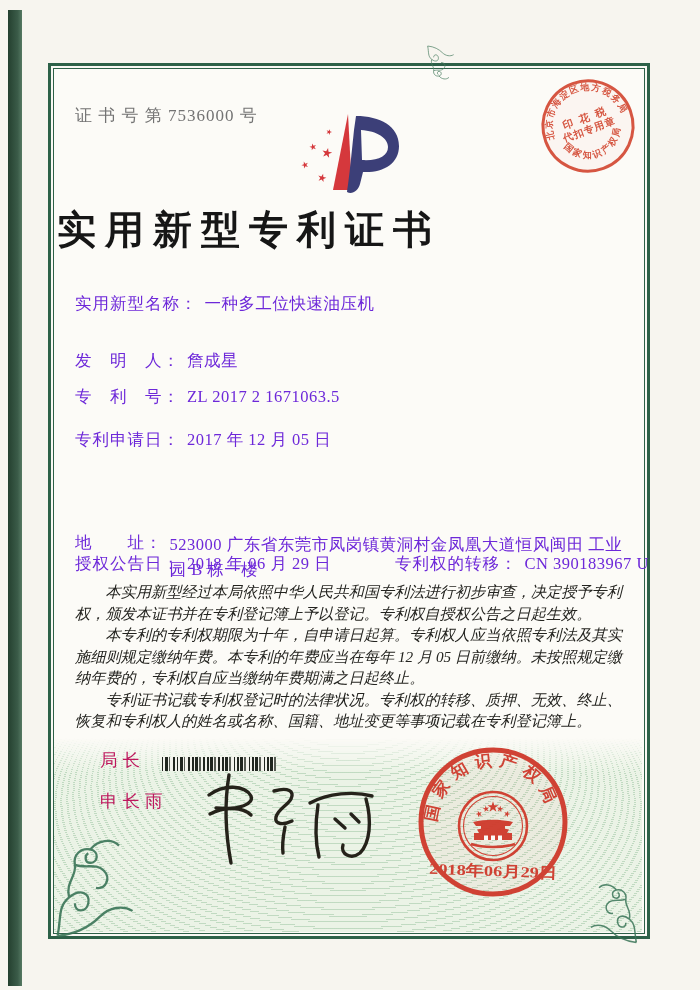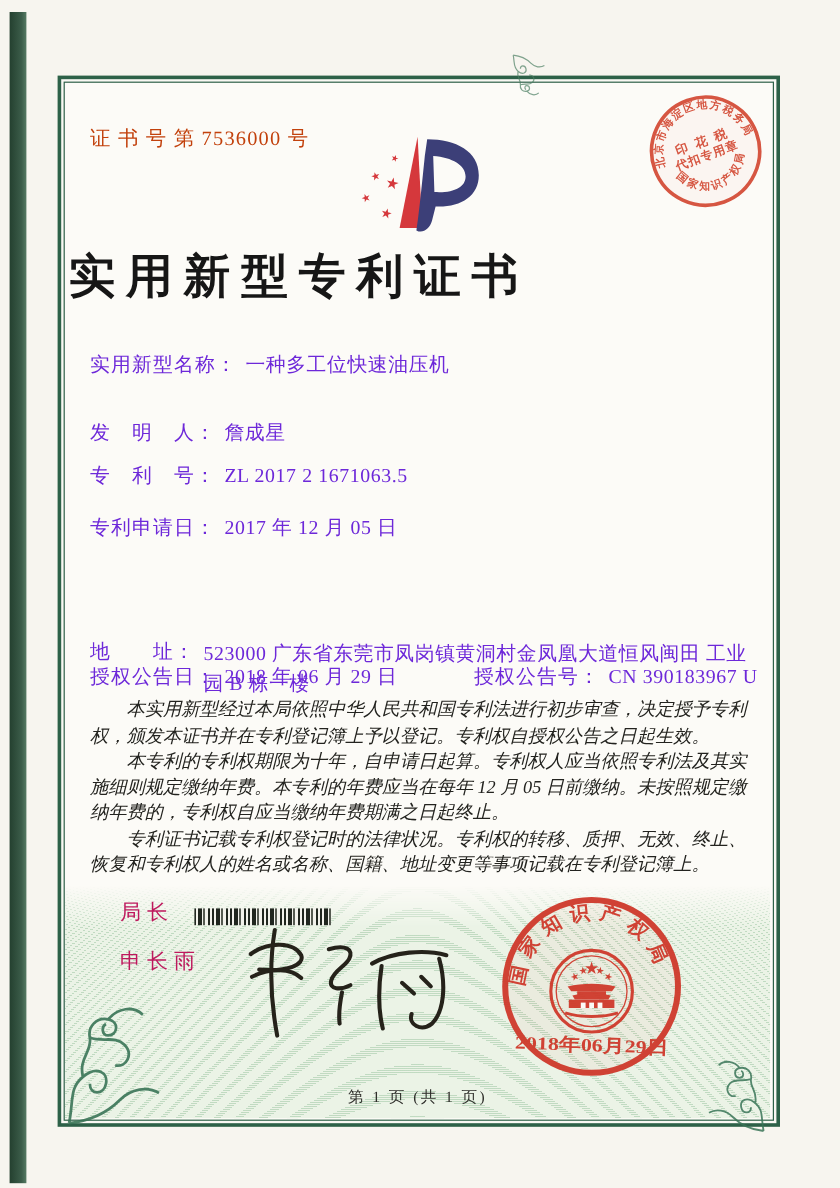--- a/index.html
+++ b/index.html
@@ -31,21 +31,21 @@
     background-color:#ebf3e6;
     background-image:
       repeating-radial-gradient(ellipse 900px 260px at 50% -80px,
         rgba(124,178,134,0.38) 0 1px, rgba(235,244,230,0) 1px 6px);
     -webkit-mask-image:linear-gradient(to bottom,transparent 0,#000 34px);
             mask-image:linear-gradient(to bottom,transparent 0,#000 34px);
   }
 
   .cert-no{
     position:absolute;left:75px;top:104px;
-    font-size:17px;color:#c2410c;letter-spacing:1px;
+    font-size:17px;color:#737373;letter-spacing:1px;
   }
 
   .logo{position:absolute;left:295px;top:110px;width:130px;height:85px;}
 
   .title{
     position:absolute;left:48px;top:203px;width:600px;
     font-size:39px;font-weight:bold;color:#161616;
     letter-spacing:9px;text-indent:9px;
   }
 
@@ -151,21 +151,21 @@
   </div>
   <div class="field-row" style="top:429px">
     <span class="lbl">专利申请日：</span><span class="val">2017 年 12 月 05 日</span>
   </div>
   <div class="field-row" style="top:532px">
     <span class="lbl">地　　址：</span><span class="val addr-val">523000 广东省东莞市凤岗镇黄洞村金凤凰大道恒风闽田 工业园 B 栋一楼</span>
   </div>
   <div class="field-row" style="top:553px">
     <span class="lbl">授权公告日：</span><span class="val">2018 年 06 月 29 日</span>
     <span class="grant-no">
-      <span class="lbl">授权公告号：</span><span class="val">CN 390183967 U</span>
+      <span class="lbl">专利权的转移：</span><span class="val">CN 390183967 U</span>
     </span>
   </div>
 
   <div class="body-text">
     <p>本实用新型经过本局依照中华人民共和国专利法进行初步审查，决定授予专利权，颁发本证书并在专利登记簿上予以登记。专利权自授权公告之日起生效。</p>
     <p>本专利的专利权期限为十年，自申请日起算。专利权人应当依照专利法及其实施细则规定缴纳年费。本专利的年费应当在每年 12 月 05 日前缴纳。未按照规定缴纳年费的，专利权自应当缴纳年费期满之日起终止。</p>
     <p>专利证书记载专利权登记时的法律状况。专利权的转移、质押、无效、终止、恢复和专利权人的姓名或名称、国籍、地址变更等事项记载在专利登记簿上。</p>
   </div>
 
   <div class="barcode"></div>
@@ -227,15 +227,14 @@
         <textPath href="#taxTop" startOffset="50%">北京市海淀区地方税务局</textPath>
       </text>
       <text x="55" y="50" text-anchor="middle" font-size="10.5" font-weight="bold" letter-spacing="2">印 花 税</text>
       <text x="55" y="62" text-anchor="middle" font-size="10" font-weight="bold" letter-spacing="1">代扣专用章</text>
       <text font-size="9" font-weight="bold" letter-spacing="2" text-anchor="middle">
         <textPath href="#taxBottom" startOffset="50%">国家知识产权局</textPath>
       </text>
     </g>
   </svg>
 
-  <div class="footer">第 1 页 (共 1 页)</div>
 
 </div>
 
 </body></html>

